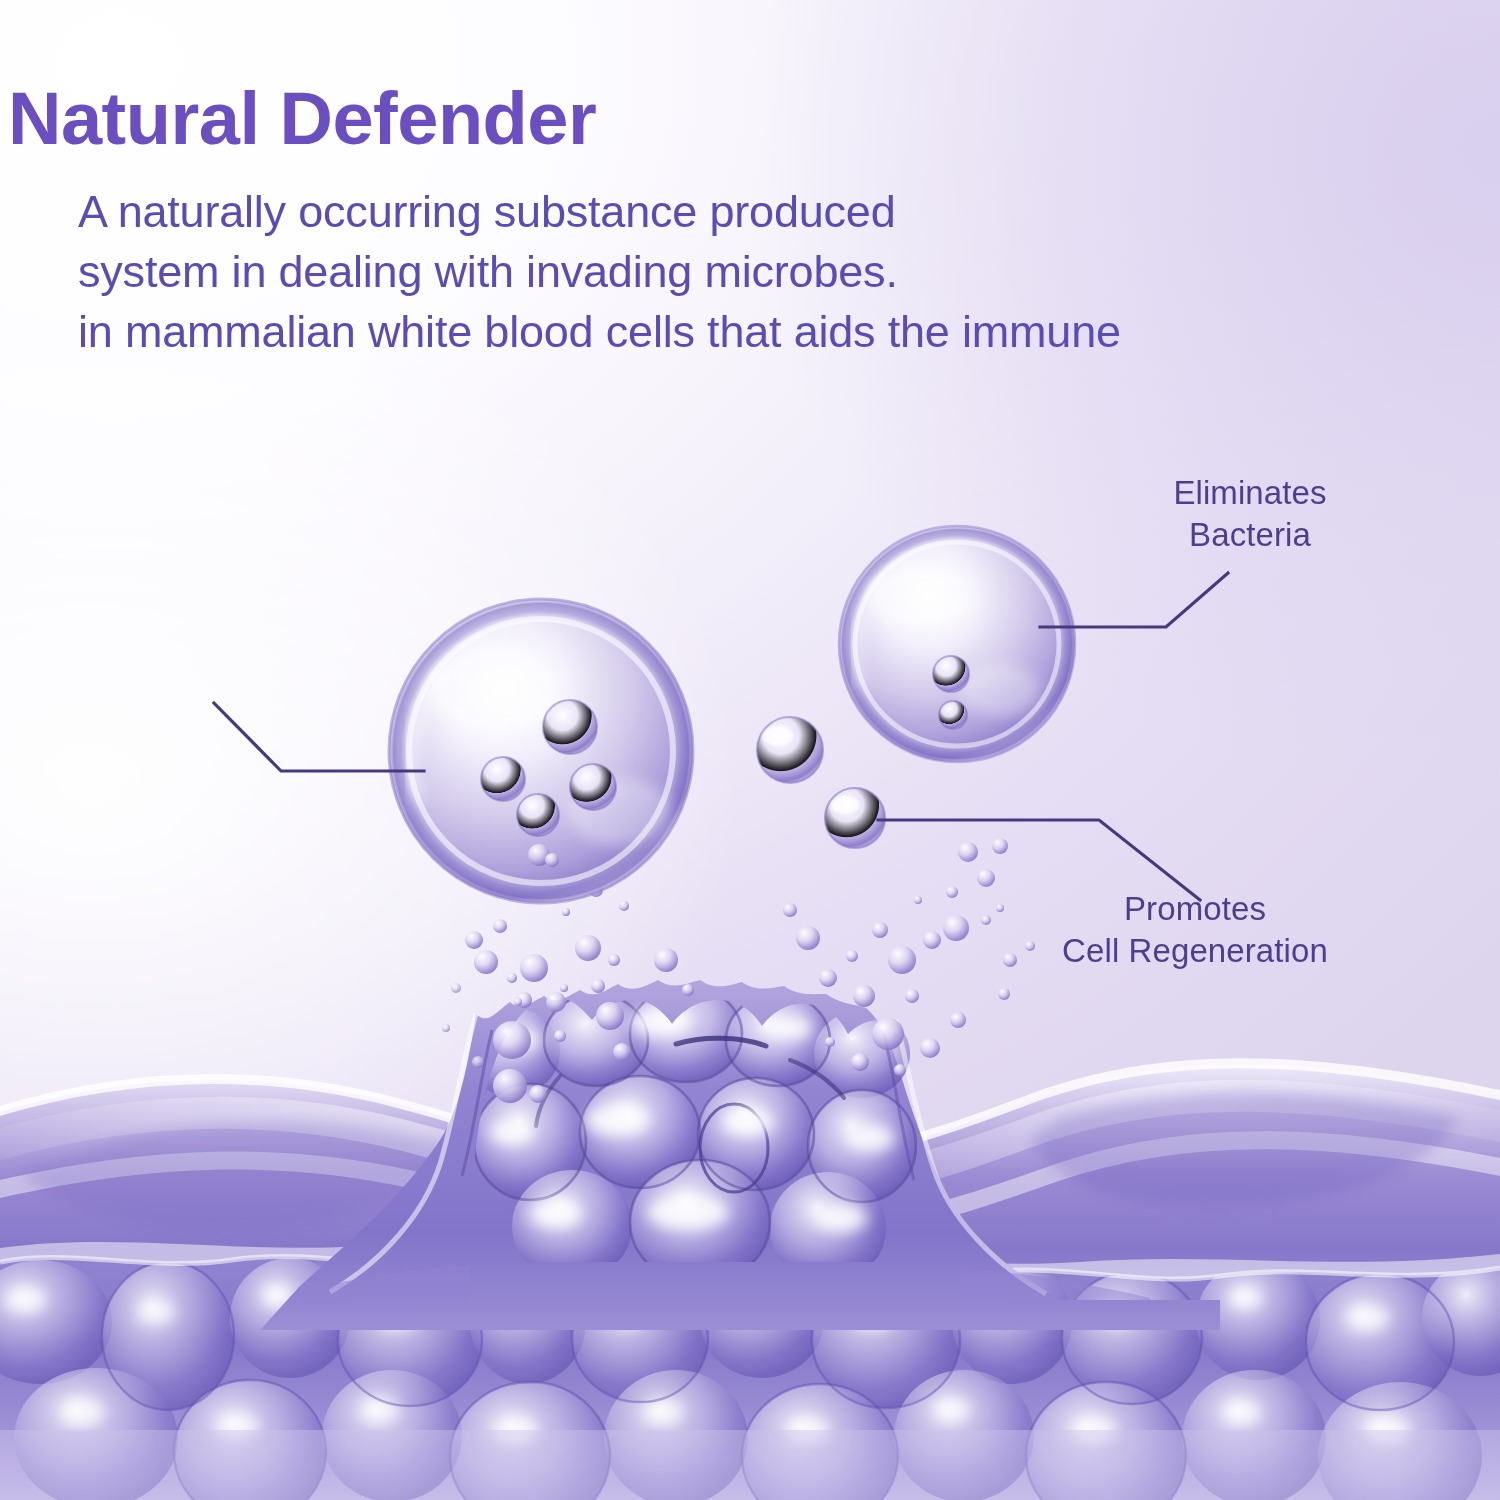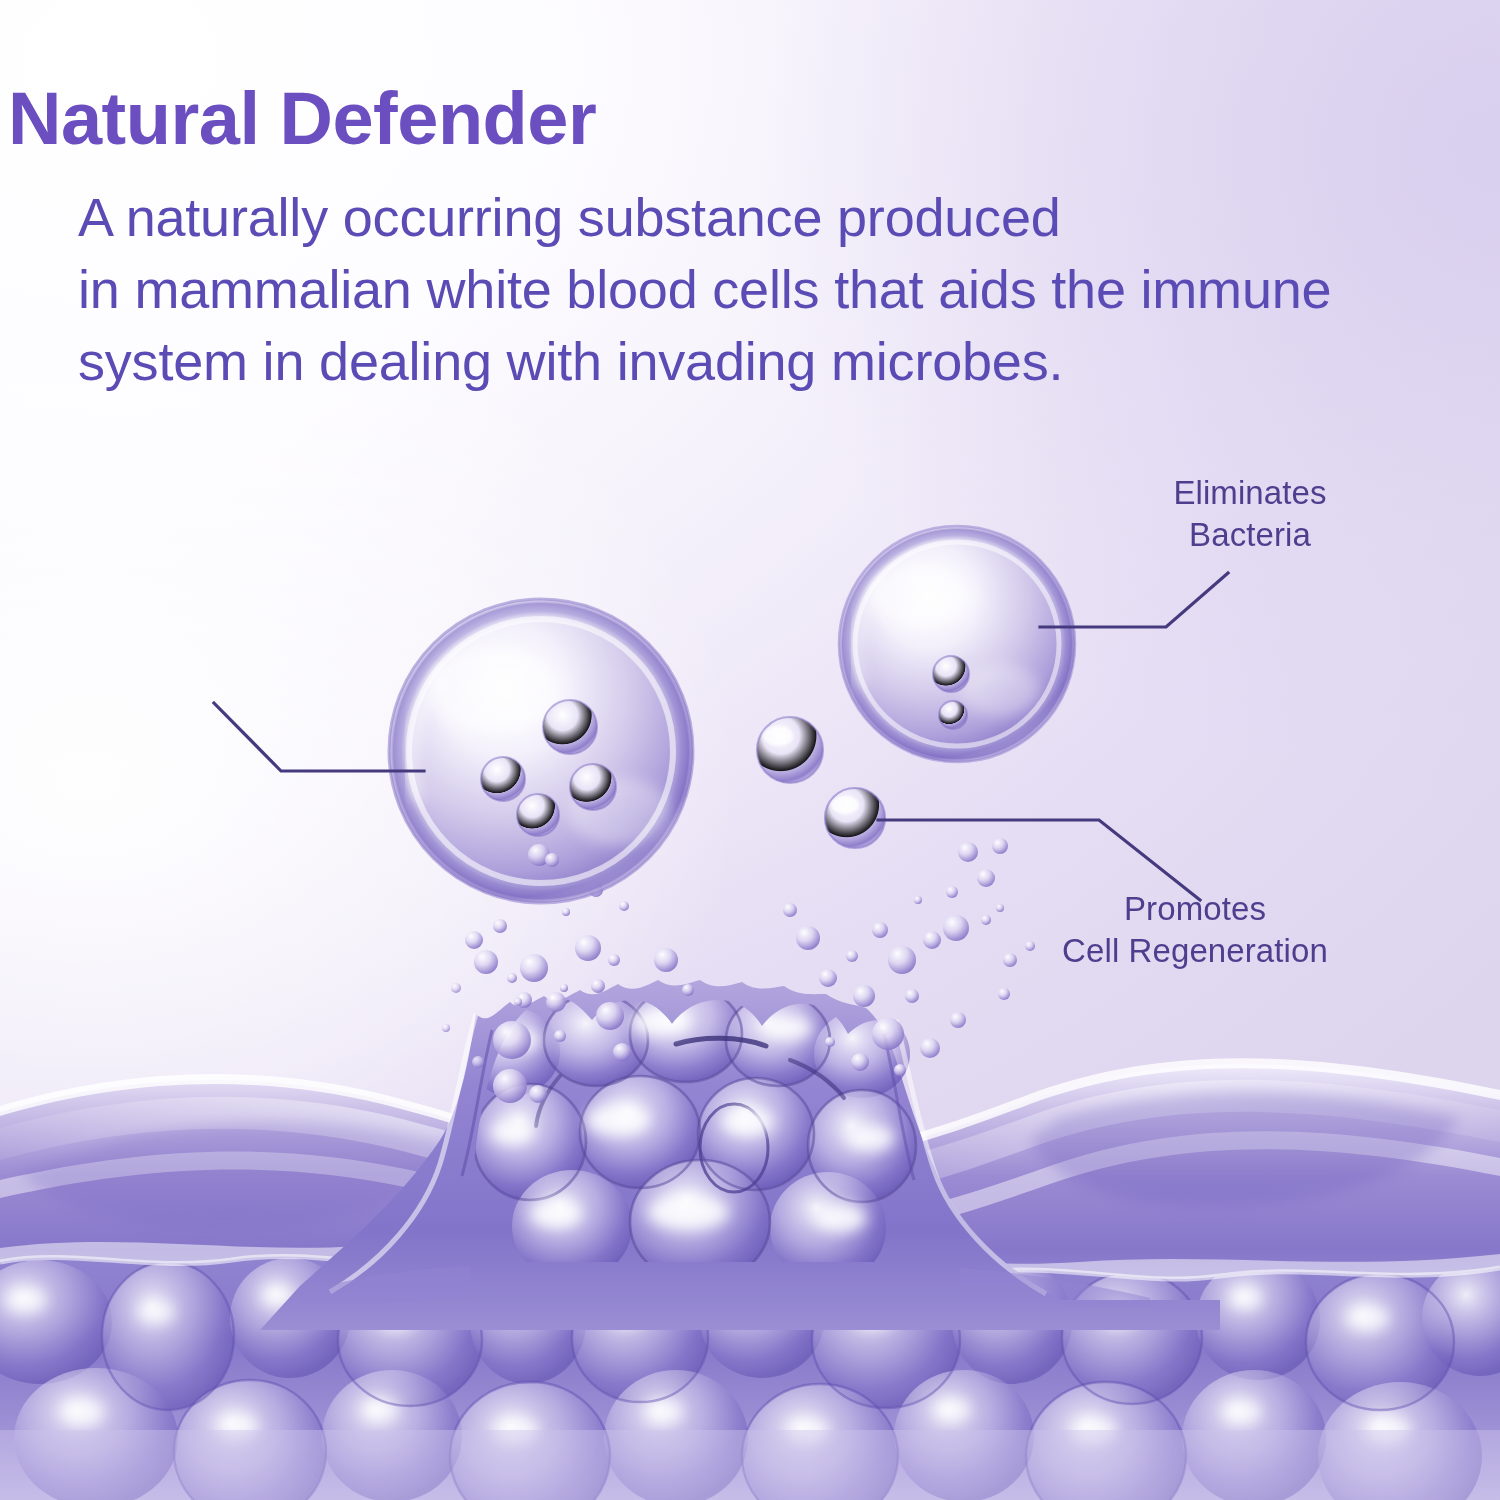--- a/index.html
+++ b/index.html
@@ -29,21 +29,21 @@
   
   .head{position:absolute;left:0;top:0;width:1500px;margin-left:8px;}
   .title{
     margin:0;padding-top:82px;
     font-size:74px;line-height:1.0;font-weight:700;
     letter-spacing:-0.5px;color:#6B4EC0;
     font-family:"Liberation Sans","DejaVu Sans",sans-serif;
   }
   .subtitle{
     margin:26px auto 0;width:1360px;
-    font-size:54px;line-height:1.33;font-weight:400;
+    font-size:45px;line-height:1.33;font-weight:400;
     color:#5B4BB5;letter-spacing:-0.2px;
   }
   .subtitle .ln{display:block;}
 
   
   .callout{position:absolute;color:#4D3F8E;font-size:33px;line-height:1.26;letter-spacing:.1px;}
   .callout .ln{display:block;}
   .callout.c-left{left:58px;top:608px;width:370px;text-align:center;}
   .callout.c-right{left:1060px;top:472px;width:380px;text-align:center;}
   .callout.c-bottom{left:995px;top:888px;width:400px;text-align:center;}
@@ -58,22 +58,22 @@
 <div id="stage">
 
   <div class="bg-base"></div>
   <div class="bg-tint-tr"></div>
   <div class="bg-tint-ml"></div>
 
   <div class="head">
     <h1 class="title">Natural Defender</h1>
     <div class="subtitle">
       <span class="ln">A naturally occurring substance produced</span>
+      <span class="ln">system in dealing with invading microbes.</span>
       <span class="ln">in mammalian white blood cells that aids the immune</span>
-      <span class="ln">system in dealing with invading microbes.</span>
     </div>
   </div>
 
   <svg class="layer nohit" viewBox="0 0 1500 1500">
     <defs>
 
       <radialGradient id="gBubbleBig" cx="38%" cy="30%" r="72%">
         <stop offset="0%" stop-color="#ffffff" stop-opacity=".97"></stop>
         <stop offset="30%" stop-color="#f3f0fb" stop-opacity=".92"></stop>
         <stop offset="58%" stop-color="#cfc6e9" stop-opacity=".90"></stop>

